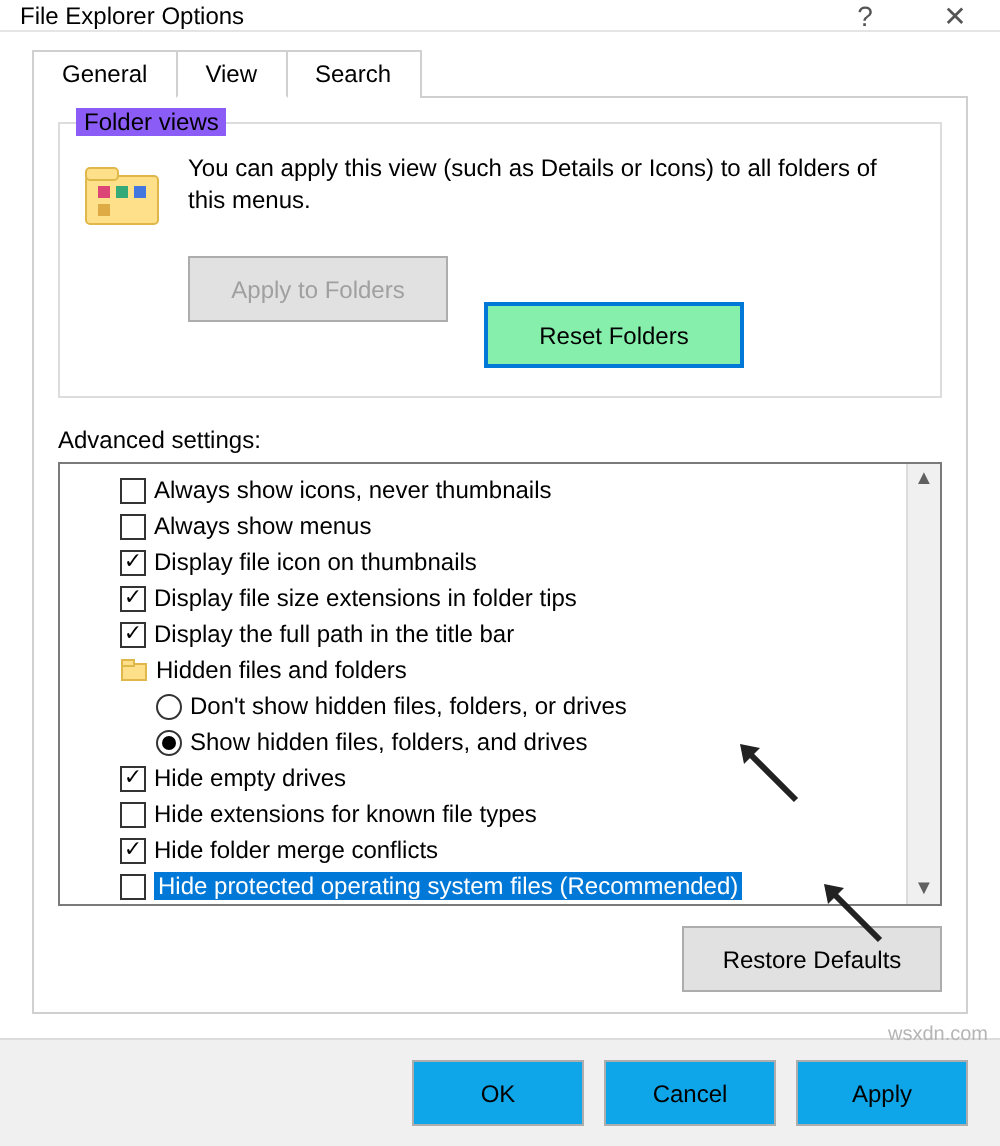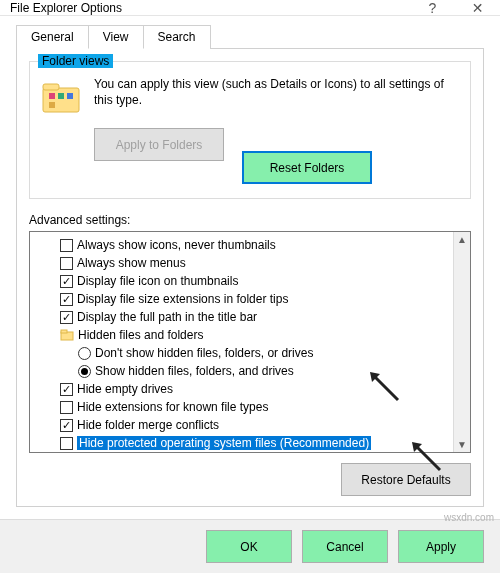--- a/index.html
+++ b/index.html
@@ -72,21 +72,21 @@
 
   .groupbox {
     border: 1px solid #dcdcdc;
     padding: 10px 10px 14px 10px;
     margin-bottom: 14px;
     position: relative;
   }
   .groupbox .legend {
     position: absolute;
     top: -8px; left: 8px;
-    background: #0ea5e9;
+    background: #8b5cf6;
     padding: 0 4px;
     font-size: 12px;
   }
   .folder-row {
     display: flex;
     align-items: flex-start;
     gap: 12px;
     padding-top: 4px;
   }
   .folder-icon {
@@ -176,21 +176,21 @@
   .footer {
     border-top: 1px solid #dcdcdc;
     background:#f0f0f0;
     padding: 10px 16px;
     display:flex;
     justify-content:flex-end;
     gap:10px;
     position:absolute;
     bottom:0; left:0; right:0;
   }
-  .footer .btn { min-width: 86px; background:#86efac; border:1px solid #adadad; }
+  .footer .btn { min-width: 86px; background:#0ea5e9; border:1px solid #adadad; }
 
   .watermark { position:absolute; right:6px; bottom:50px; font-size:10px; color:#b5b5b5; }
 
   
   .arrow {
     position:absolute;
     pointer-events:none;
   }
   .arrow svg { display:block; }
 </style>
@@ -221,21 +221,21 @@
         <span class="folder-icon">
           <svg viewBox="0 0 42 42">
             <rect x="3" y="12" width="36" height="24" rx="2" fill="#ffe08a" stroke="#e0b84a"></rect>
             <rect x="3" y="8" width="16" height="6" rx="2" fill="#ffe08a" stroke="#e0b84a"></rect>
             <rect x="9" y="17" width="6" height="6" fill="#d47"></rect>
             <rect x="18" y="17" width="6" height="6" fill="#3a7"></rect>
             <rect x="27" y="17" width="6" height="6" fill="#47d"></rect>
             <rect x="9" y="26" width="6" height="6" fill="#da4"></rect>
           </svg>
         </span>
-        <div class="folder-text">You can apply this view (such as Details or Icons) to all settings of this type.</div>
+        <div class="folder-text">You can apply this view (such as Details or Icons) to all folders of this menus.</div>
       </div>
       <div class="btnrow">
         <div class="btn disabled">Apply to Folders</div>
         <div class="btn default">Reset Folders</div>
       </div>
     </div>
 
     <div class="advlabel">Advanced settings:</div>
     <div class="listbox">
       <div class="listcontent" id="advlist">

